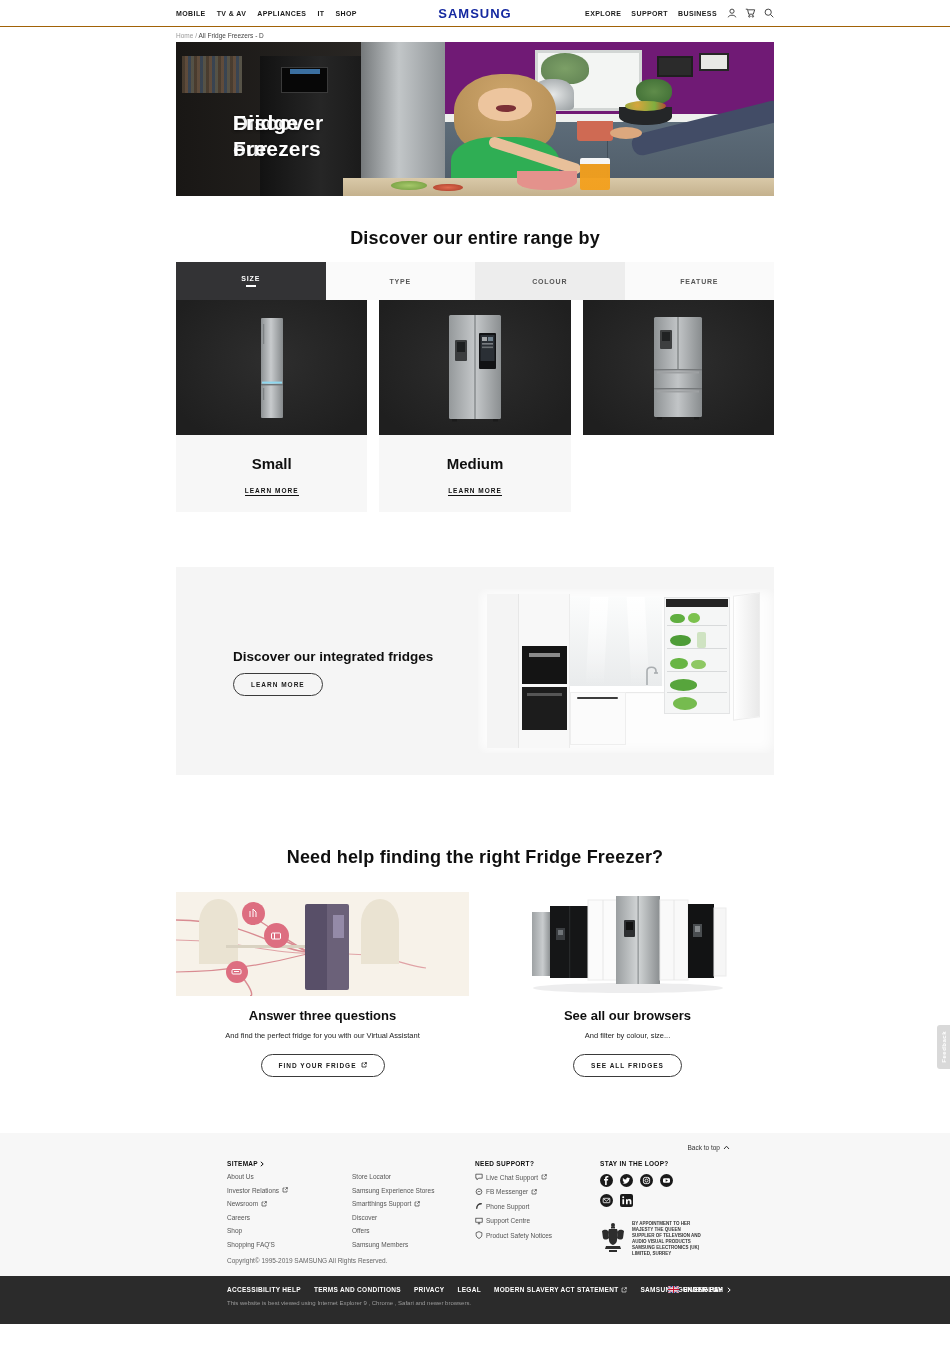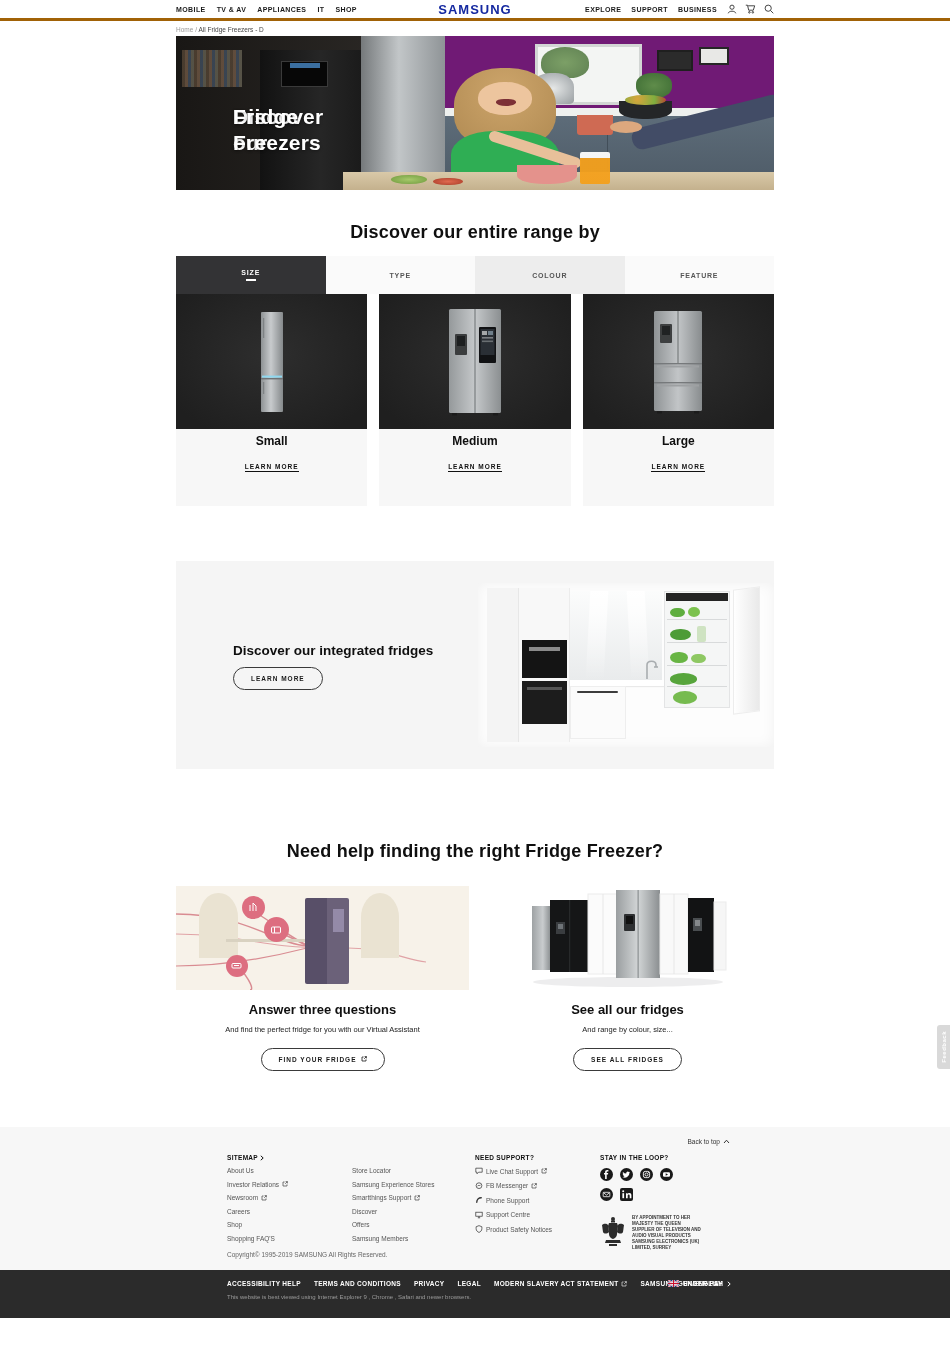--- a/index.html
+++ b/index.html
@@ -5,21 +5,21 @@
   * { margin:0; padding:0; box-sizing:border-box; }
   html,body { background:#fff; }
   body {
     width:950px; height:1354px; margin:0 auto; position:relative;
     font-family:"Liberation Sans", sans-serif; color:#111; overflow:hidden;
   }
   .container { width:598px; margin:0 auto; position:relative; }
   a { color:inherit; text-decoration:none; cursor:pointer; }
 
   
-  header { height:21px; border-bottom:3px solid #a16207; background:#fff; }
+  header { height:27px; border-bottom:1px solid #a16207; background:#fff; }
   header .container { height:100%; display:flex; align-items:center; }
   .nav-left { display:flex; gap:11px; list-style:none; }
   .nav-left li, .nav-right li { font-size:7px; font-weight:bold; letter-spacing:.4px; color:#1a1a1a; }
   .logo { position:absolute; left:50%; transform:translateX(-50%); font-size:13px; font-weight:bold;
           letter-spacing:1px; color:#1428a0; }
   .nav-right { margin-left:auto; display:flex; gap:10px; list-style:none; align-items:center; }
   .hdr-icons { display:flex; gap:8px; margin-left:10px; align-items:center; }
   .hdr-icons svg { display:block; }
 
   
@@ -72,21 +72,21 @@
   .tab { flex:1; display:flex; flex-direction:column; align-items:center; justify-content:center;
          font-size:7px; font-weight:bold; letter-spacing:.8px; color:#555; background:#fafafa; cursor:pointer; }
   .tab.alt { background:#ededed; }
   .tab.active { background:#333335; color:#fff; }
   .tab.active .tick { width:10px; height:2px; background:#fff; margin-top:3px; }
   .cards { display:flex; gap:12px; }
   .card { flex:1; }
   .card-img { height:135px; background:radial-gradient(ellipse at 50% 45%, #2e2e2e 0%, #1f1f1f 85%);
               display:flex; align-items:center; justify-content:center; }
   .card-info { height:77px; background:#f7f7f7; text-align:center; }
-  .card-title { font-size:12px; font-weight:bold; padding-top:5px; color:#0f0f0f;text-align:center; }
+  .card-title { font-size:15px; font-weight:bold; padding-top:20px; color:#0f0f0f;text-align:center; }
   .learn-more { display:inline-block; margin-top:15px; font-size:6.5px; font-weight:bold; letter-spacing:1px;
                 color:#111; border-bottom:1px solid #111; padding-bottom:1px; }
 
   
   .integrated { margin-top:55px; height:208px; background:#f5f5f5; position:relative; }
   .int-heading { position:absolute; left:57px; top:82px; font-size:13.5px; font-weight:bold; color:#0f0f0f; }
   .pill-btn { display:inline-flex; align-items:center; gap:4px; border:1px solid #3a3a3a; border-radius:12px;
               padding:7px 17px; font-size:6.5px; font-weight:bold; letter-spacing:1px; color:#1a1a1a;
               background:transparent; cursor:pointer; font-family:inherit; }
   .int-btn { position:absolute; left:57px; top:106px; }
@@ -340,24 +340,20 @@
             <rect x="3" y="55" width="48" height="1.4" fill="#76797b"></rect>
             <rect x="3" y="74" width="48" height="1.4" fill="#76797b"></rect>
             <rect x="9" y="16" width="12" height="19" rx="1" fill="#3d3f40"></rect>
             <rect x="11" y="18" width="8" height="9" fill="#202223"></rect>
             <rect x="6" y="57.5" width="42" height="2" fill="#9da0a2"></rect>
             <rect x="6" y="76.5" width="42" height="2" fill="#9da0a2"></rect>
             <rect x="6" y="103" width="5" height="2.4" fill="#1b1b1b"></rect>
               <rect x="43" y="103" width="5" height="2.4" fill="#1b1b1b"></rect>
           </svg>
         </div>
-        <div class="card-info">
-          <div class="card-title">Large</div>
-          <a class="learn-more">LEARN MORE</a>
-        </div>
       </div>
     </div>
   </section>
 
   <section class="integrated">
     <h3 class="int-heading">Discover our integrated fridges</h3>
     <button class="pill-btn int-btn">
       <span>LEARN MORE</span>
     </button>
     <div class="kitchen">
@@ -473,22 +469,22 @@
             <rect x="96" y="26" width="11" height="17" rx="1" fill="#2d2f31"></rect>
               <rect x="98" y="28" width="7" height="8" fill="#111"></rect>
             <rect x="132" y="6" width="28" height="80" fill="#f9f9f9" stroke="#ebebeb"></rect>
             <rect x="145.6" y="6" width=".8" height="80" fill="#e4e4e4"></rect>
             <rect x="160" y="10" width="26" height="74" fill="#121314"></rect>
             <rect x="165" y="30" width="9" height="13" fill="#494d50"></rect>
               <rect x="167" y="32" width="5" height="6" fill="#85898c"></rect>
             <rect x="186" y="14" width="12" height="68" fill="#f6f6f6" stroke="#ebebeb"></rect>
           </svg>
         </div>
-        <div class="help-title">See all our fridges</div>
-        <div class="help-sub">And range by colour, size...</div>
+        <div class="help-title">See all our browsers</div>
+        <div class="help-sub">And filter by colour, size...</div>
         <button class="pill-btn help-btn">
           <span>SEE ALL FRIDGES</span>
         </button>
       </div>
     </div>
   </section>
 </div>
 
 <div class="feedback">
   <span>Feedback</span>

